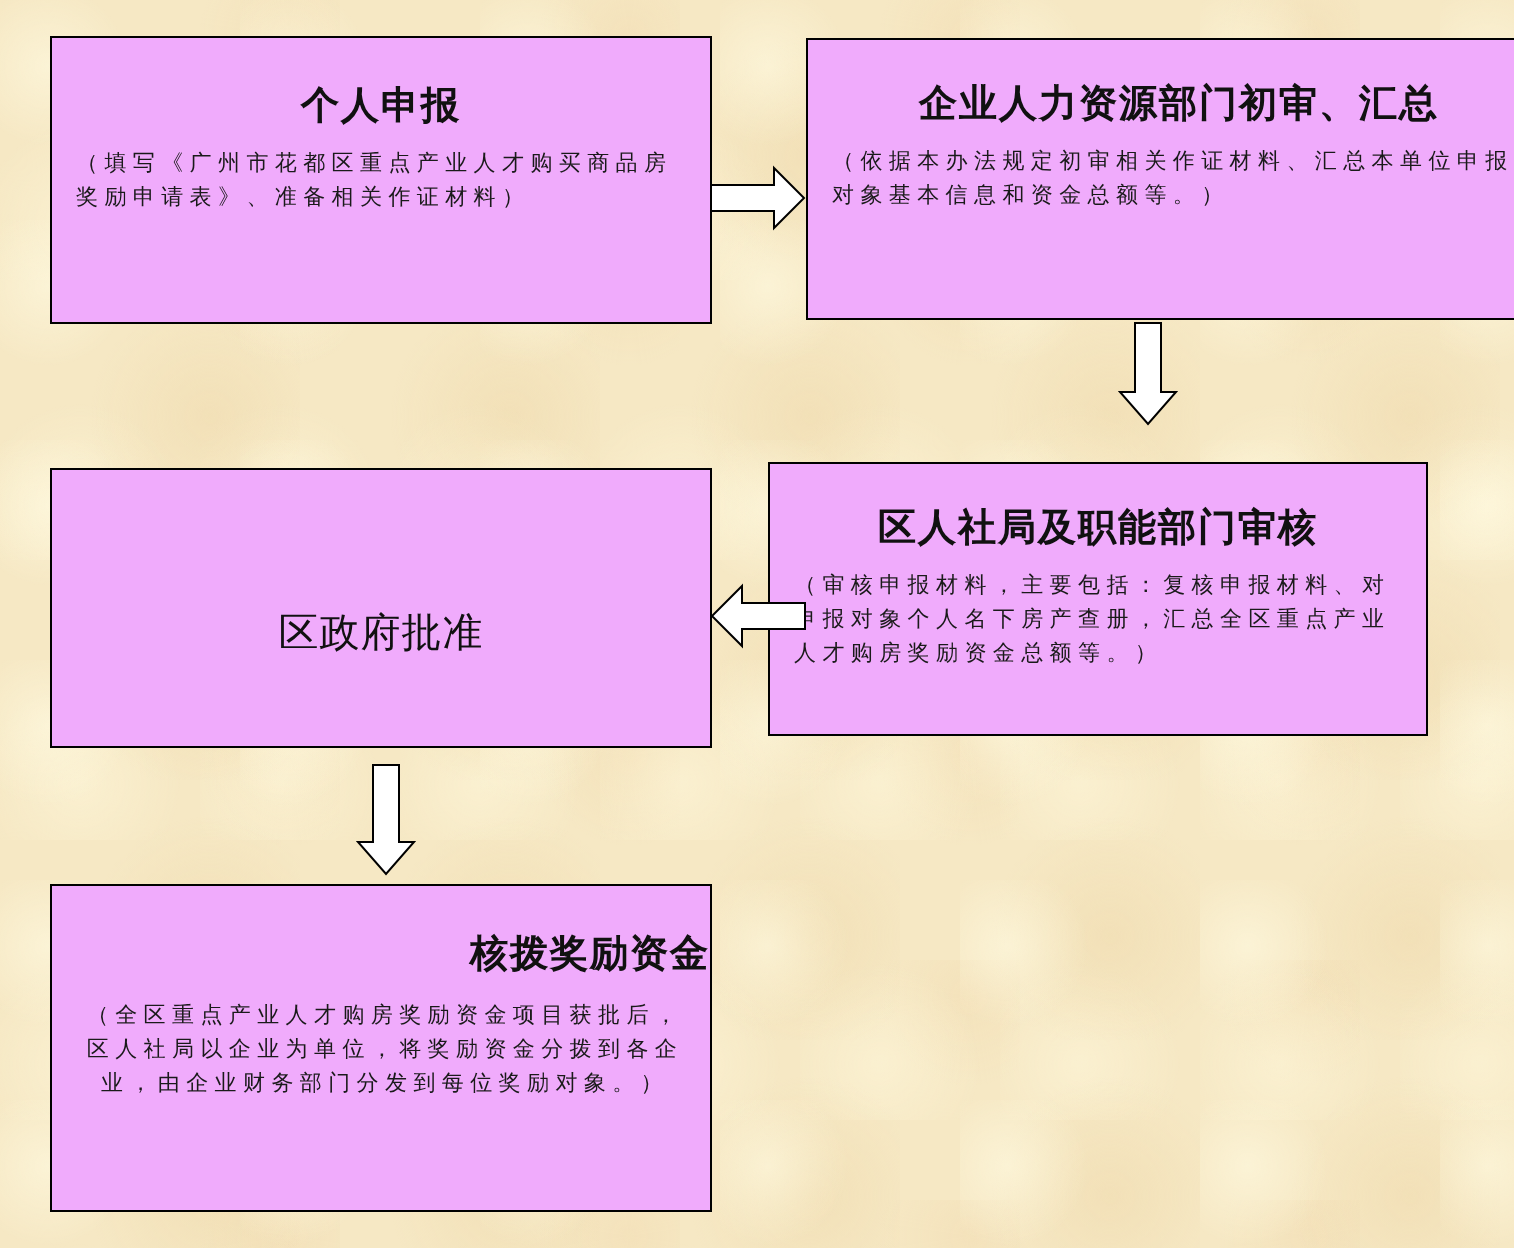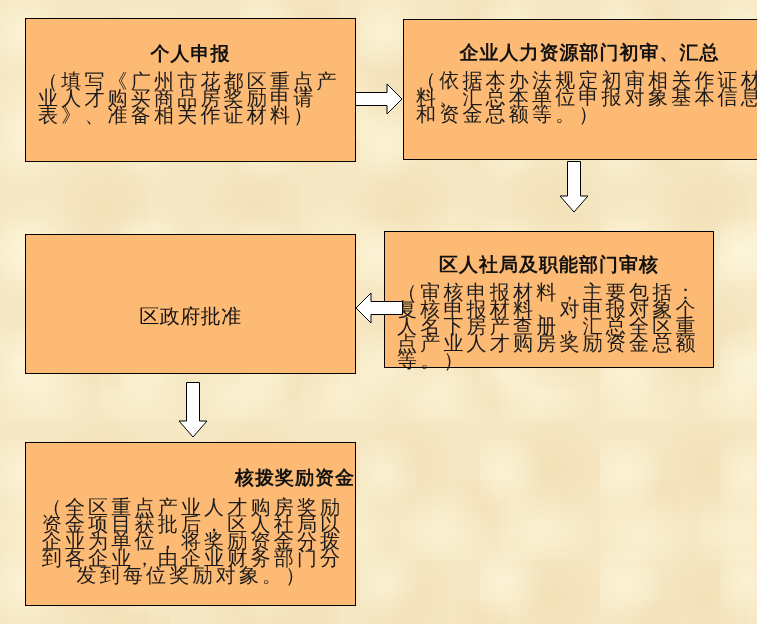--- a/index.html
+++ b/index.html
@@ -9,31 +9,31 @@
     background-image:
       radial-gradient(circle at 20% 30%, rgba(255,250,225,0.6) 0, rgba(255,250,225,0) 40px),
       radial-gradient(circle at 70% 60%, rgba(235,210,160,0.35) 0, rgba(235,210,160,0) 60px),
       radial-gradient(circle at 40% 80%, rgba(255,248,220,0.5) 0, rgba(255,248,220,0) 50px),
       radial-gradient(circle at 85% 15%, rgba(240,215,170,0.35) 0, rgba(240,215,170,0) 45px);
     background-size: 120px 110px, 150px 130px, 100px 140px, 170px 120px;
     font-family: "DejaVu Serif", "Liberation Serif", serif;
     color: #111;
   }
   .box {
-    position: absolute; background: #fdba74; border: 1px solid #000;
+    position: absolute; background: #f0abfc; border: 1px solid #000;
     box-sizing: border-box; text-align: center;
   }
   .box .title {
     font-family: "DejaVu Serif", "Liberation Serif", serif;
     font-weight: bold; font-size: 19px; letter-spacing: 1px;
     line-height: 24px;
   }
   .box .desc {
     font-family: "DejaVu Sans", "Liberation Sans", sans-serif;
-    font-size: 20px; line-height: 17px; text-align: left;
+    font-size: 11px; line-height: 17px; text-align: left;
     letter-spacing: 3.2px; color: #1a1a1a;
     margin: 8px 8px 0 12px; word-break: break-all;
   }
   .arrow { position: absolute; }
   .arrow svg { display: block; overflow: visible; }
 </style>
 </head>
 <body>
 
 <div class="box" style="left:25px; top:18px; width:331px; height:144px;">

